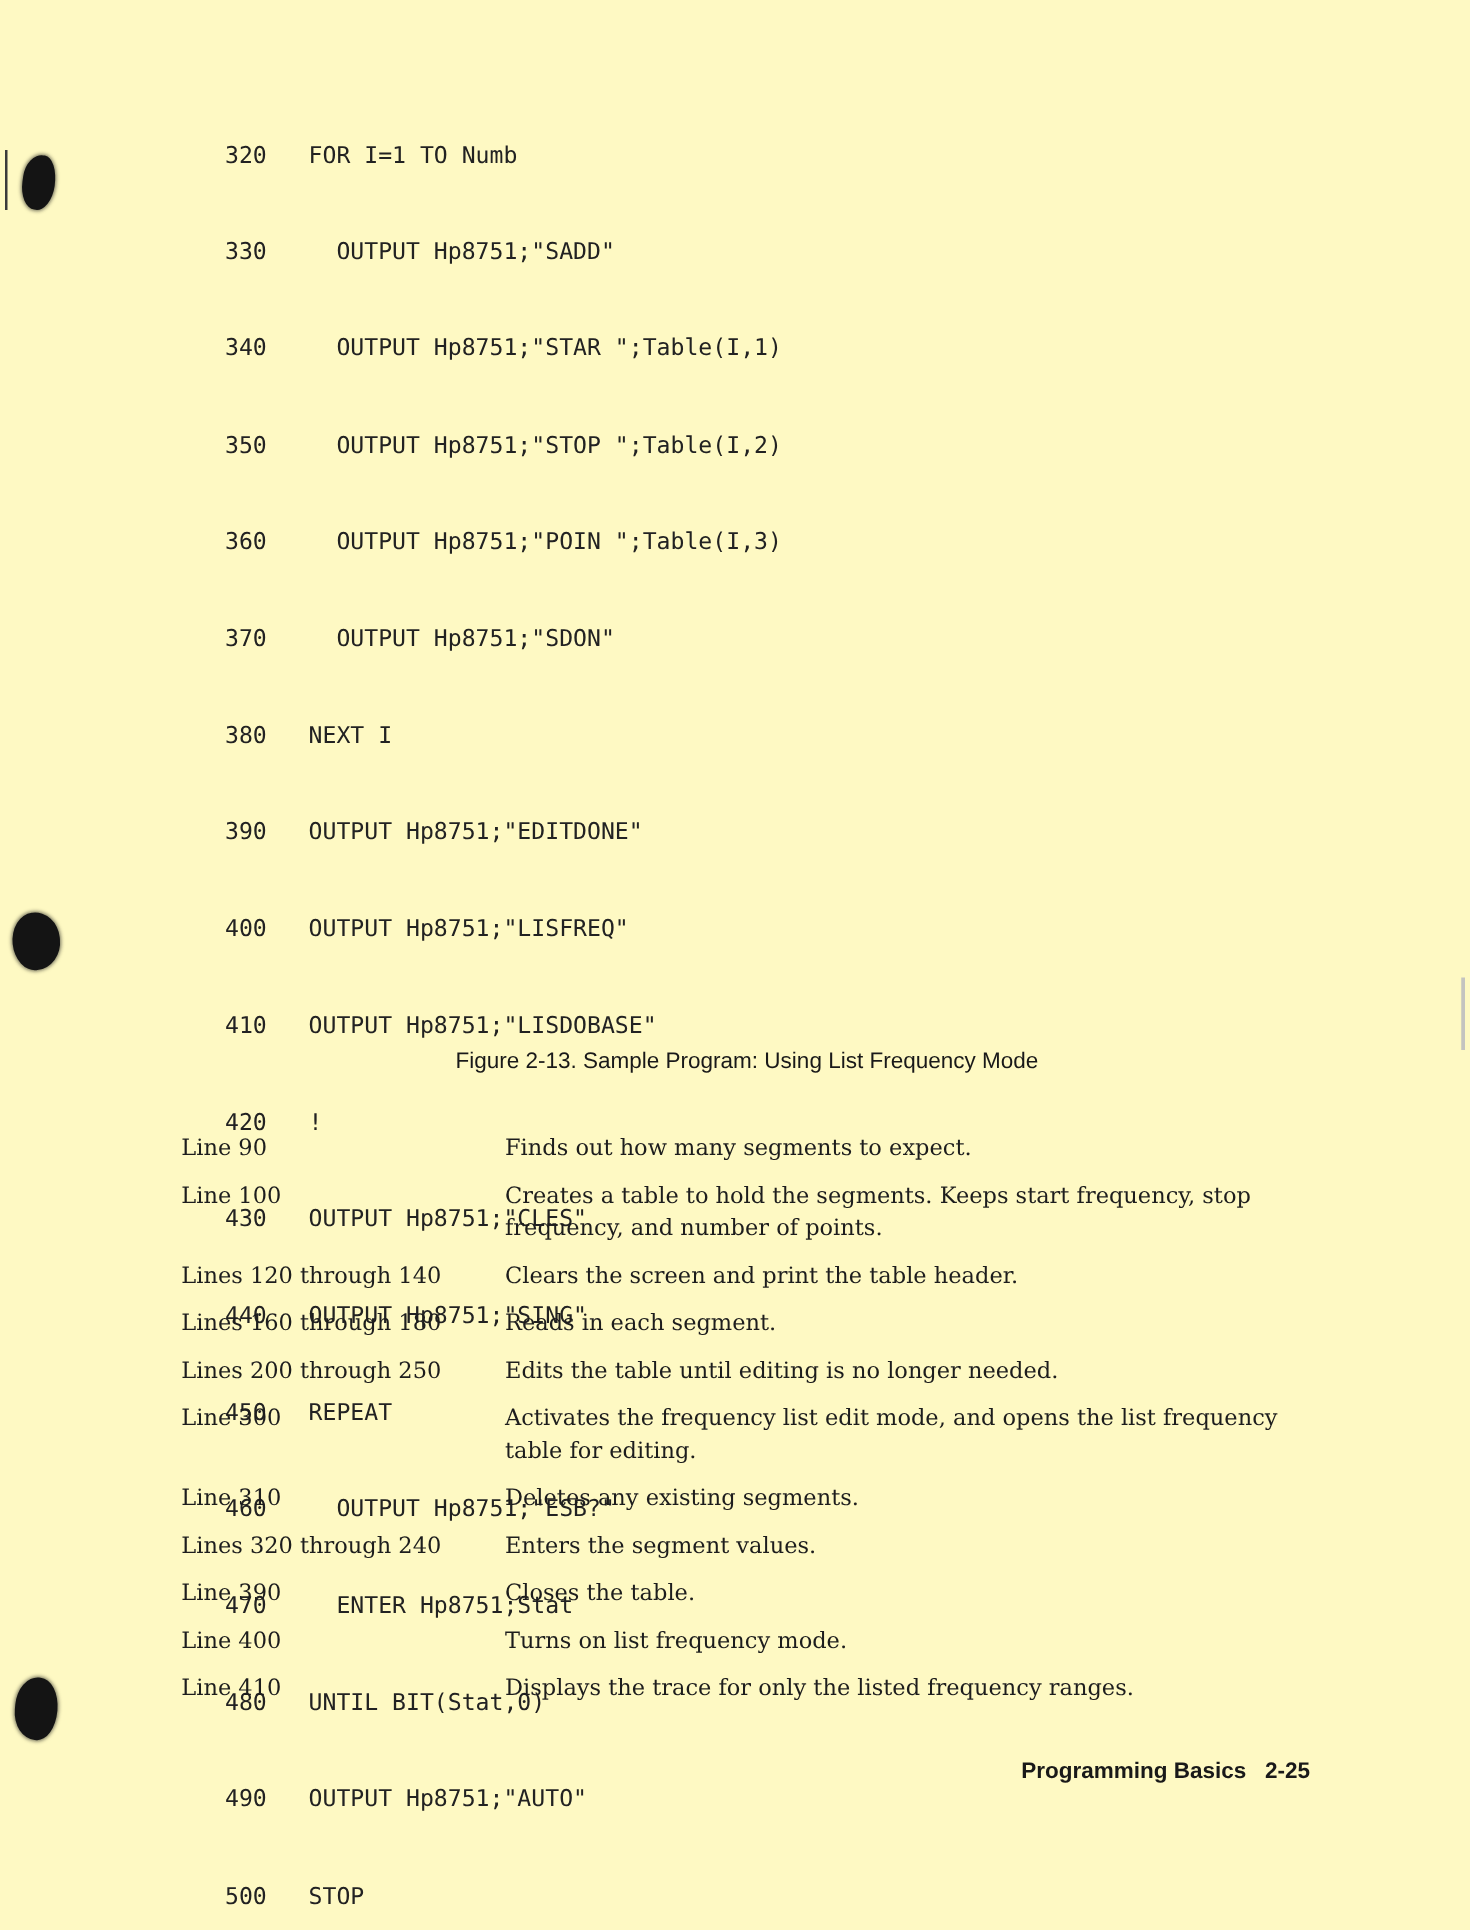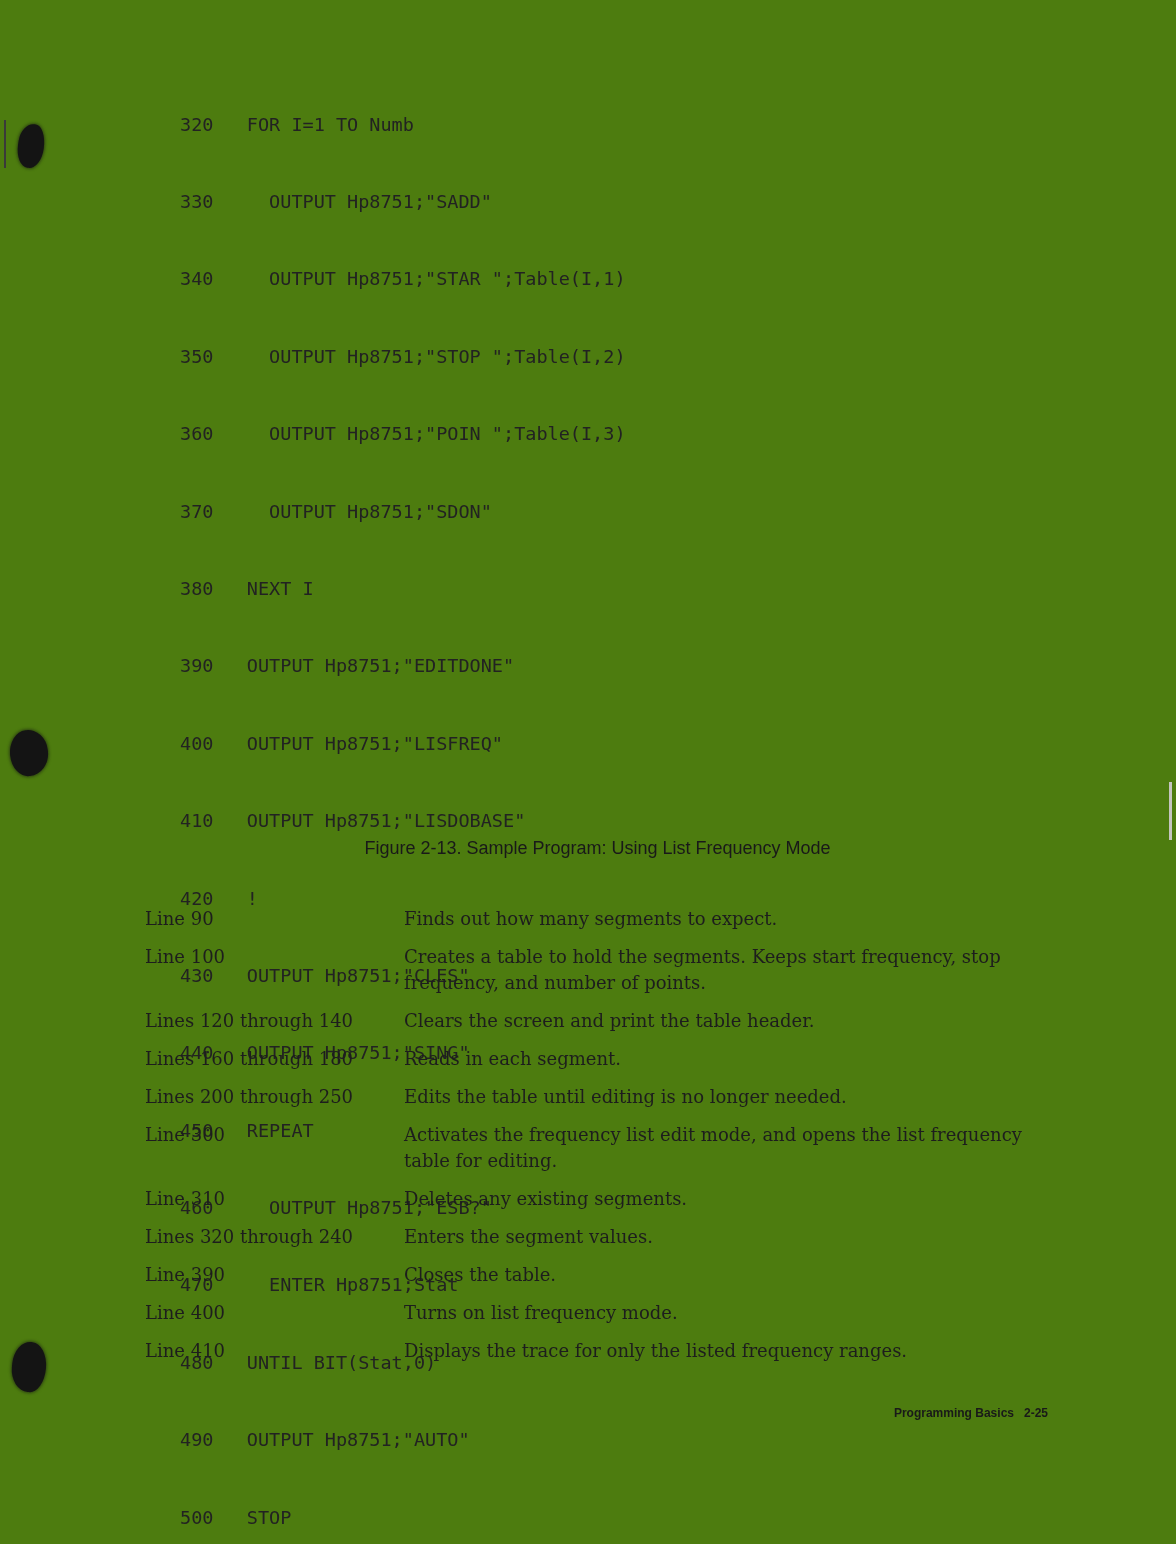--- a/index.html
+++ b/index.html
@@ -5,21 +5,21 @@
   html, body {
     margin: 0;
     padding: 0;
     background: #e8e8e6;
   }
   .page {
     position: relative;
     width: 1176px;
     height: 1544px;
     margin: 0 auto;
-    background: #4d7c0f;
+    background: #fef9c3;
     color: #1f1f1f;
     overflow: hidden;
   }
 
   
   .code-block {
     position: absolute;
     left: 180px;
     top: 60px;
     font-family: "DejaVu Sans Mono", "Liberation Mono", monospace;
@@ -62,21 +62,21 @@
   .desc-label { white-space: nowrap; }
   .desc-text  { max-width: 660px; margin-left: 12px; }
 
   
   .page-footer {
     position: absolute;
     right: 128px;
     top: 1406px;
     font-family: "Liberation Sans", sans-serif;
     font-weight: bold;
-    font-size: 12px;
+    font-size: 18px;
     white-space: pre;
     color: #191919;
   }
 
   
   .ink-blob {
     position: absolute;
     background: #141414;
     box-shadow: 0 0 3px 1px rgba(20,20,20,0.55);
   }

